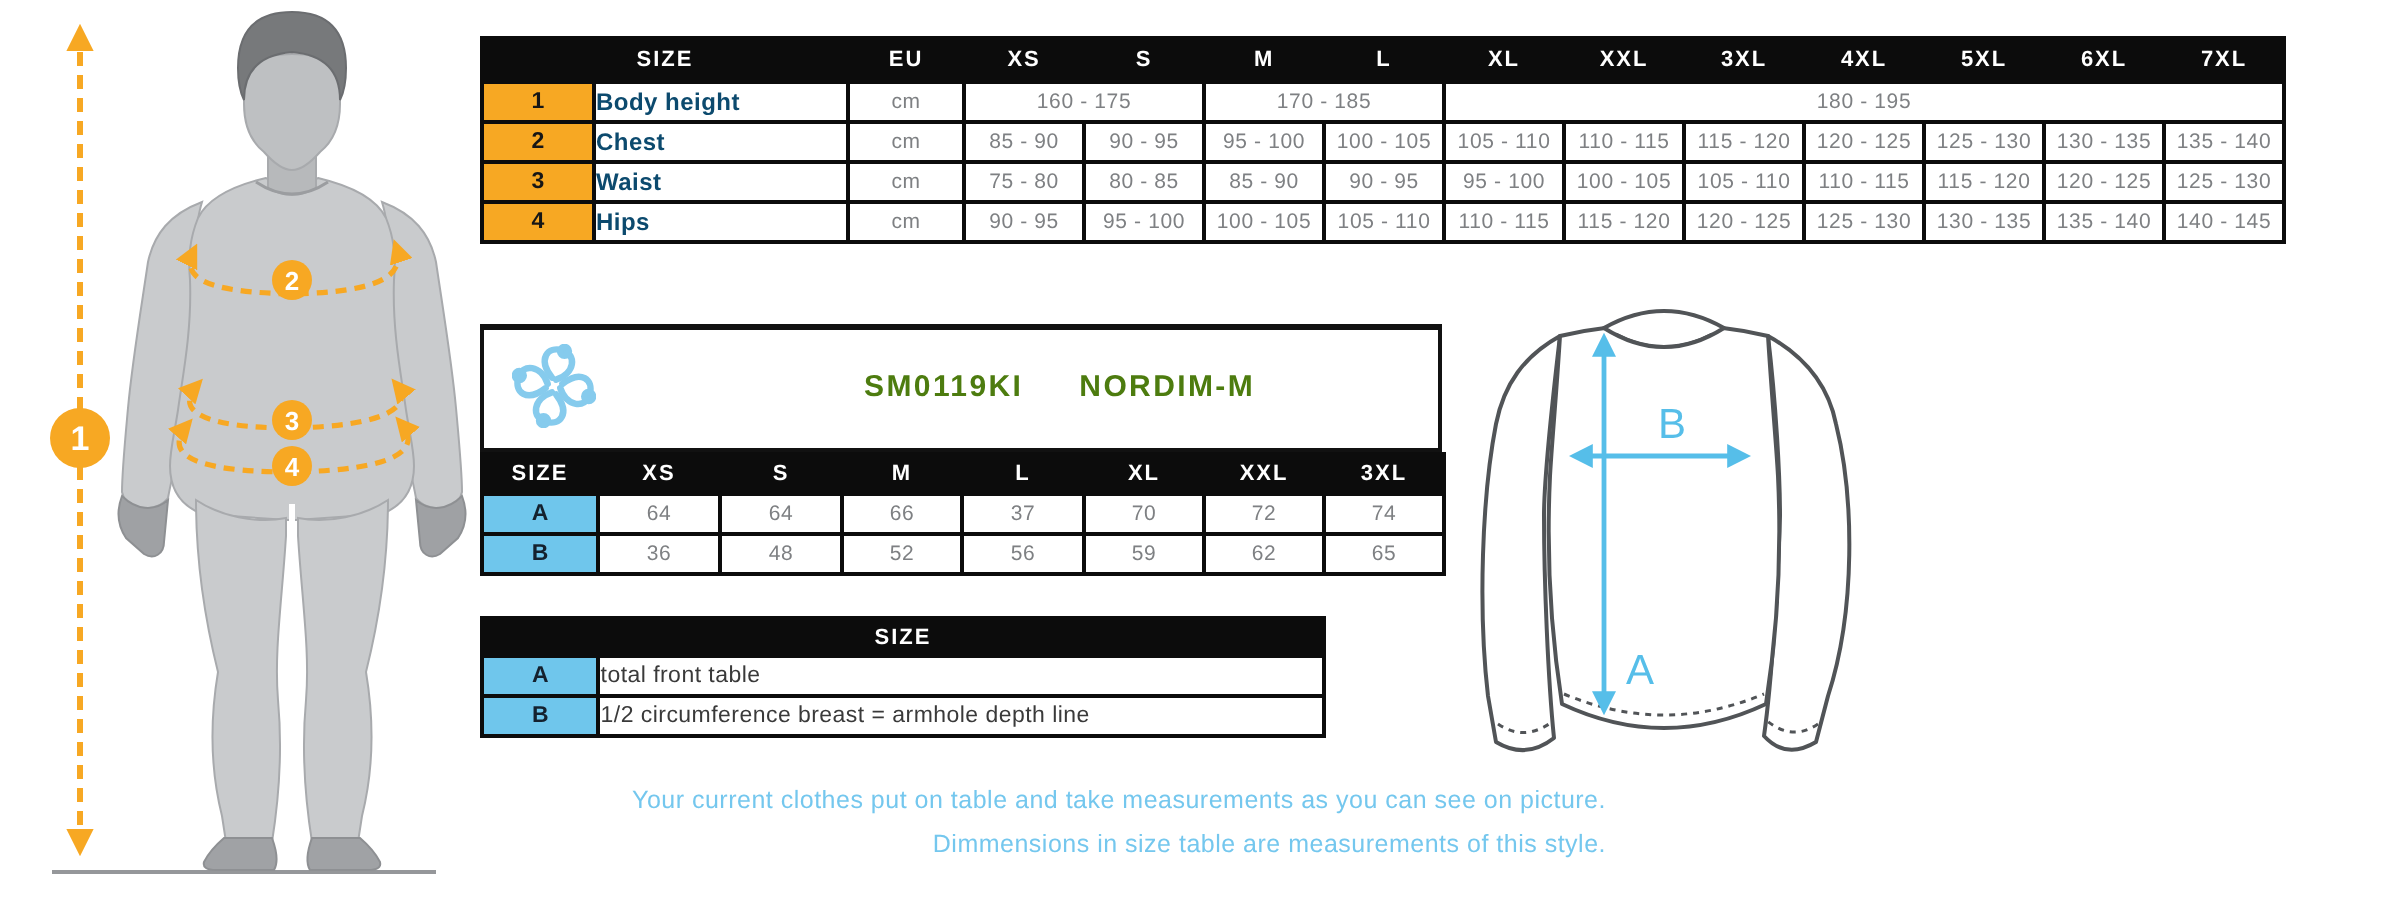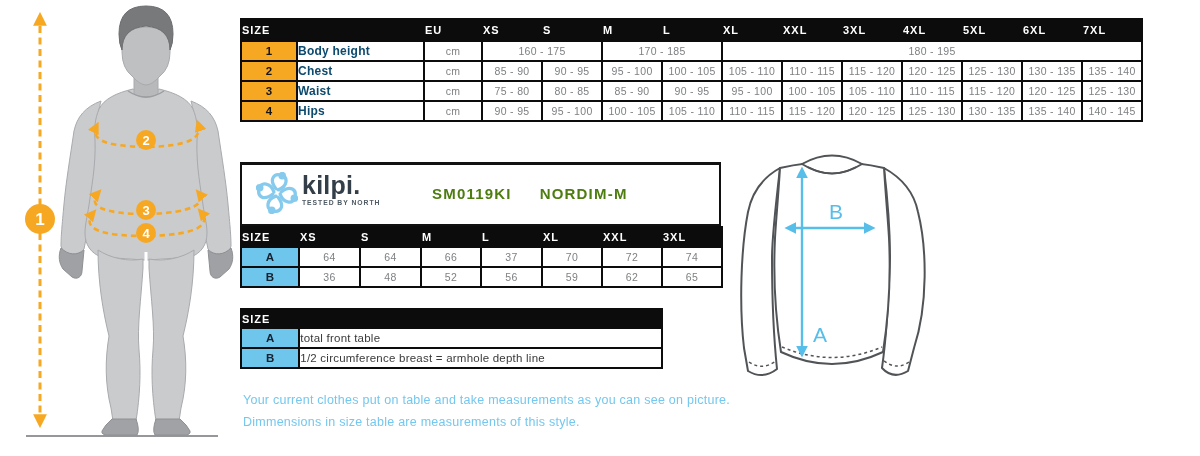--- a/index.html
+++ b/index.html
@@ -5,21 +5,21 @@
   html,body{margin:0;padding:0;background:#fff;}
   #page{position:relative;width:1200px;height:456px;background:#fff;overflow:hidden;
         font-family:"Liberation Sans",sans-serif;}
   :root{
     --orange:#F7A823; --cell-blue:#6FC6EC; --arrow-blue:#56BEE9;
     --note-blue:#74C7EE; --header-black:#0C0C0C; --value-gray:#7E8083; --brand-navy:#333E48;
   }
   table.sz{border-collapse:collapse;table-layout:fixed;position:absolute;background:#fff;}
   table.sz th,table.sz td{border:2px solid #0C0C0C;padding:0;overflow:hidden;white-space:nowrap;}
   table.sz th{background:var(--header-black);color:#fff;font-weight:700;font-size:11px;
-              letter-spacing:.09em;text-align:left;}
+              letter-spacing:.09em;text-align:center;}
   th.size-h{text-align:left;padding-left:13px;}
   td.numcell{background:var(--orange);color:#161616;font-weight:700;font-size:11.5px;text-align:center;}
   td.bluecell{background:var(--cell-blue);color:#14212E;font-weight:700;font-size:11.5px;text-align:center;}
   td.labelcell{background:#fff;color:#0c4a6e;font-weight:700;font-size:12px;text-align:left;padding-left:8px;letter-spacing:.02em;}
   td.valcell{background:#fff;color:var(--value-gray);font-weight:400;font-size:10.5px;text-align:center;letter-spacing:.03em;}
   td.desccell{background:#fff;color:#3A3A3A;font-weight:400;font-size:11.5px;text-align:left;padding-left:6px;letter-spacing:.02em;}
   #eu-table{left:240px;top:18px;width:903px;}
   #eu-table tr.hd{height:22px;} #eu-table tr.dt{height:20px;}
   #product-table{left:240px;top:226px;width:481px;}
   #product-table tr.hd{height:20px;} #product-table tr.dt{height:20px;}
@@ -28,21 +28,21 @@
   #product-box{position:absolute;left:240px;top:162px;width:481px;height:64px;
                border:2px solid #111;border-top-width:3px;box-sizing:border-box;background:#fff;}
   #brand{position:absolute;left:14px;top:7px;display:flex;align-items:flex-start;}
   #brand-txt{margin-left:4px;}
   #brand-name{font-size:25px;font-weight:800;color:var(--brand-navy);letter-spacing:.01em;line-height:26px;}
   #brand-tag{font-size:6.8px;font-weight:700;color:#4E5A64;letter-spacing:.14em;margin-top:1px;}
   #product-code{position:absolute;left:190px;top:20px;font-size:15px;font-weight:700;
                 color:#4d7c0f;letter-spacing:.08em;}
   #product-code .gap{display:inline-block;width:28px;}
   #notes{position:absolute;left:243px;top:394px;width:560px;color:var(--note-blue);
-         font-size:12.5px;letter-spacing:.02em;}
+         font-size:12.5px;letter-spacing:.02em;text-align:right;}
   #notes p{margin:0 0 9px 0;line-height:13px;}
   svg text{font-family:"Liberation Sans",sans-serif;}
 </style>
 </head>
 <body>
 
 <div id="page">
 
   <svg style="position:absolute;left:0;top:0;" width="240" height="456" viewBox="0 0 240 456">
     <defs>
@@ -210,24 +210,20 @@
           <g transform="rotate(180 20 20)">
             <path d="M 19 16 C 12 7 17 1 24 3 C 31 5 30 14 21 17"></path>
             <circle cx="25" cy="3.5" r="2.1"></circle>
           </g>
           <g transform="rotate(270 20 20)">
             <path d="M 19 16 C 12 7 17 1 24 3 C 31 5 30 14 21 17"></path>
             <circle cx="25" cy="3.5" r="2.1"></circle>
           </g>
         </g>
       </svg>
-      <div id="brand-txt">
-        <div id="brand-name">kilpi.</div>
-        <div id="brand-tag">TESTED BY NORTH</div>
-      </div>
     </div>
     <div id="product-code">
       <span>SM0119KI</span><span class="gap"></span><span>NORDIM-M</span>
     </div>
   </div>
 
   <table class="sz" id="product-table">
     <colgroup>
       <col style="width:58px">
         <col style="width:61px">

